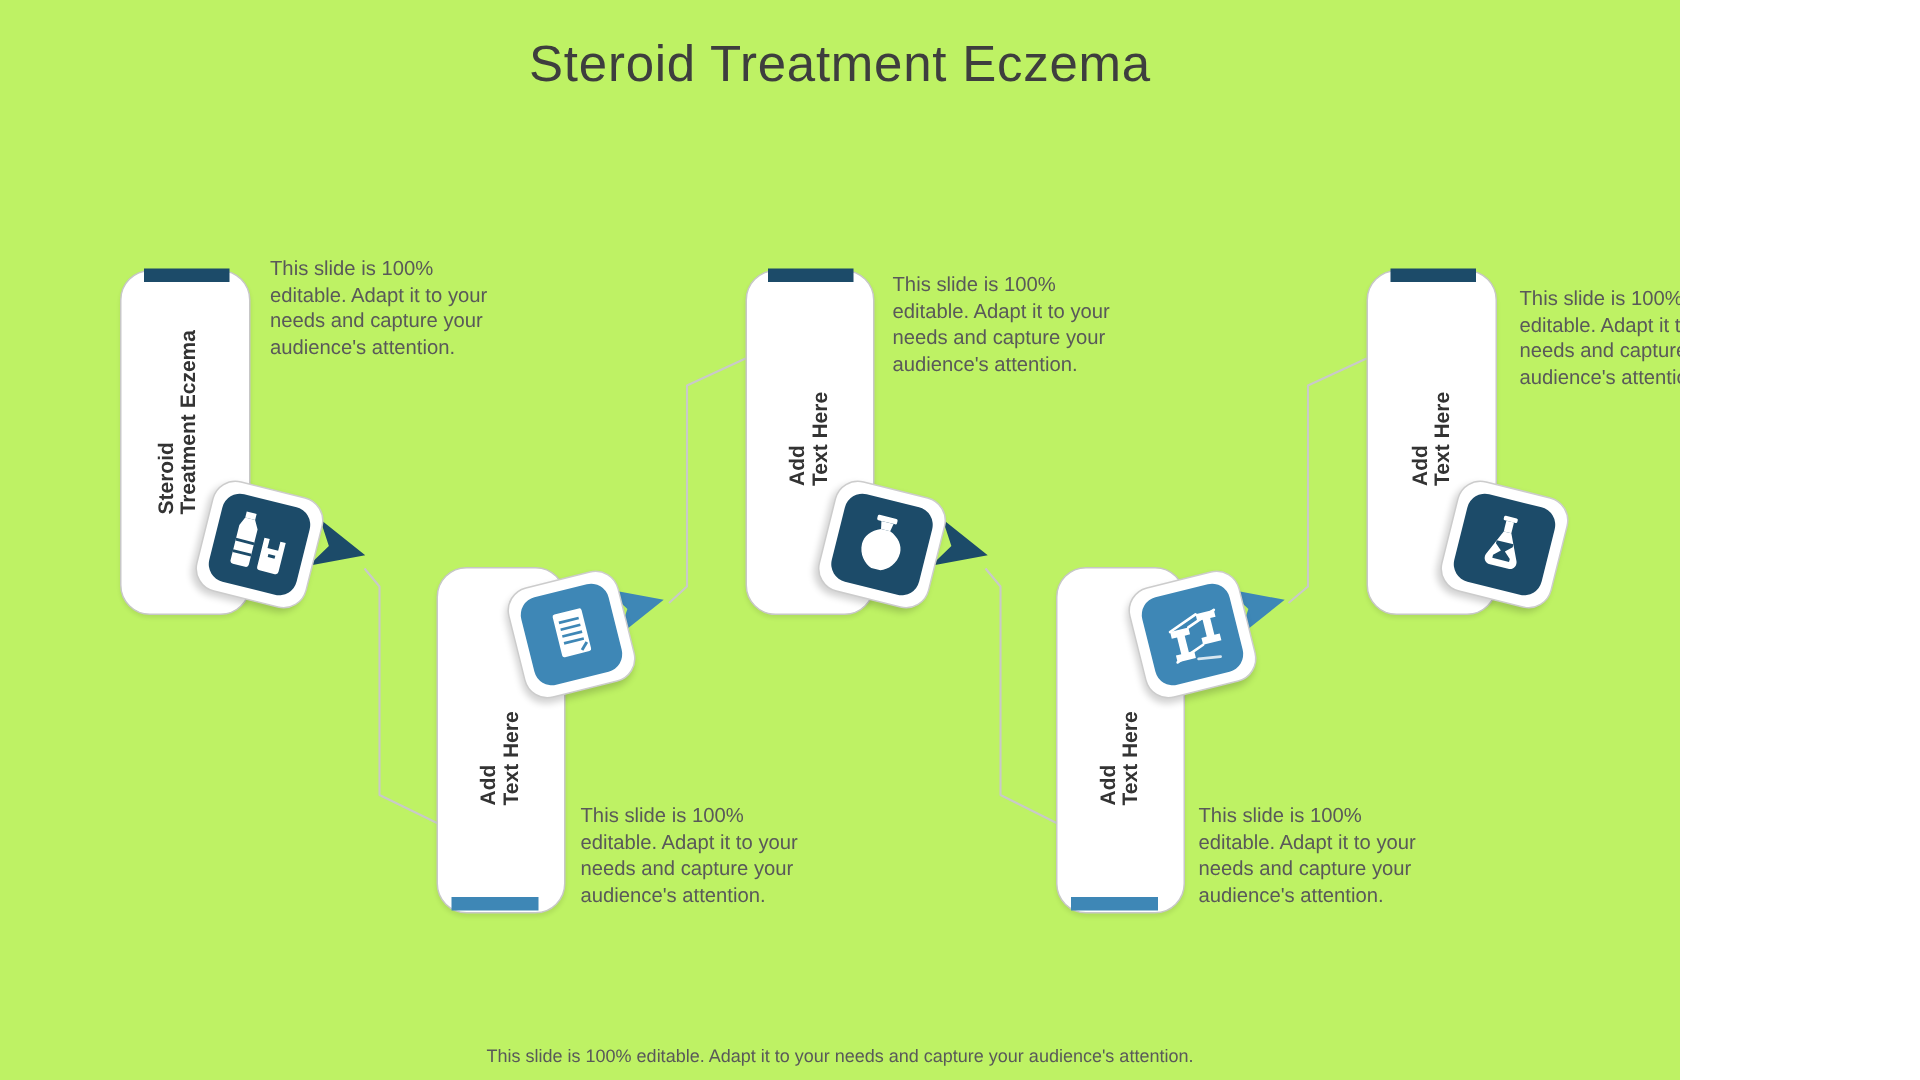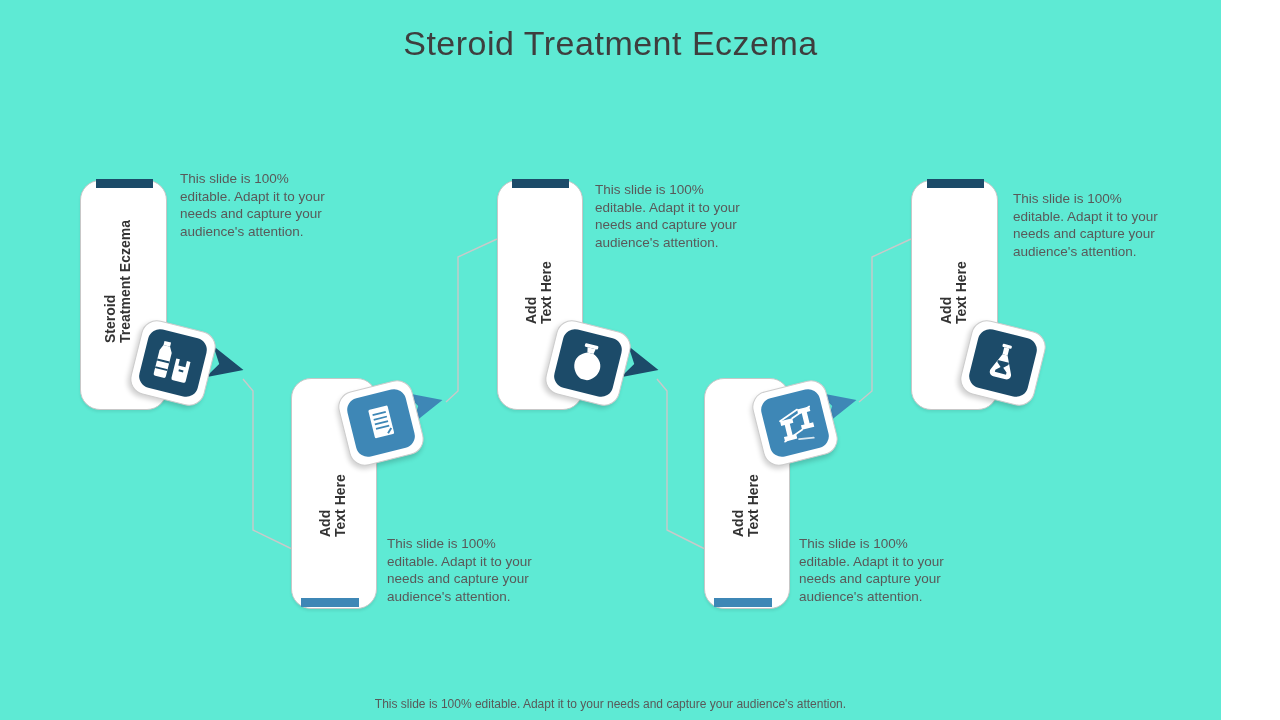--- a/index.html
+++ b/index.html
@@ -1,16 +1,16 @@
 <!DOCTYPE html>
 <html style="--navy: #1c4b69; --blue: #3e87b6; --textgray: #595959; --titlegray: #3e3e3e; --labelgray: #333333; --linegray: #c9c9c9;"><head>
 <meta charset="utf-8">
 <style>
   html,body{margin:0;padding:0;background:#ffffff;}
-  #slide{position:relative;width:1221px;height:720px;background:#5eead4;overflow:hidden;
+  #slide{position:relative;width:1120px;height:720px;background:#bef264;overflow:hidden;
          font-family:"Liberation Sans",sans-serif;}
 
   .title{position:absolute;top:24px;left:0;width:100%;text-align:center;
          font-size:34px;letter-spacing:.5px;color:var(--titlegray);}
 
   .footer{position:absolute;top:697px;left:0;width:100%;text-align:center;
           font-size:12px;color:var(--textgray);}
 
   
   #connectors{position:absolute;left:0;top:0;width:1280px;height:720px;z-index:1;}

